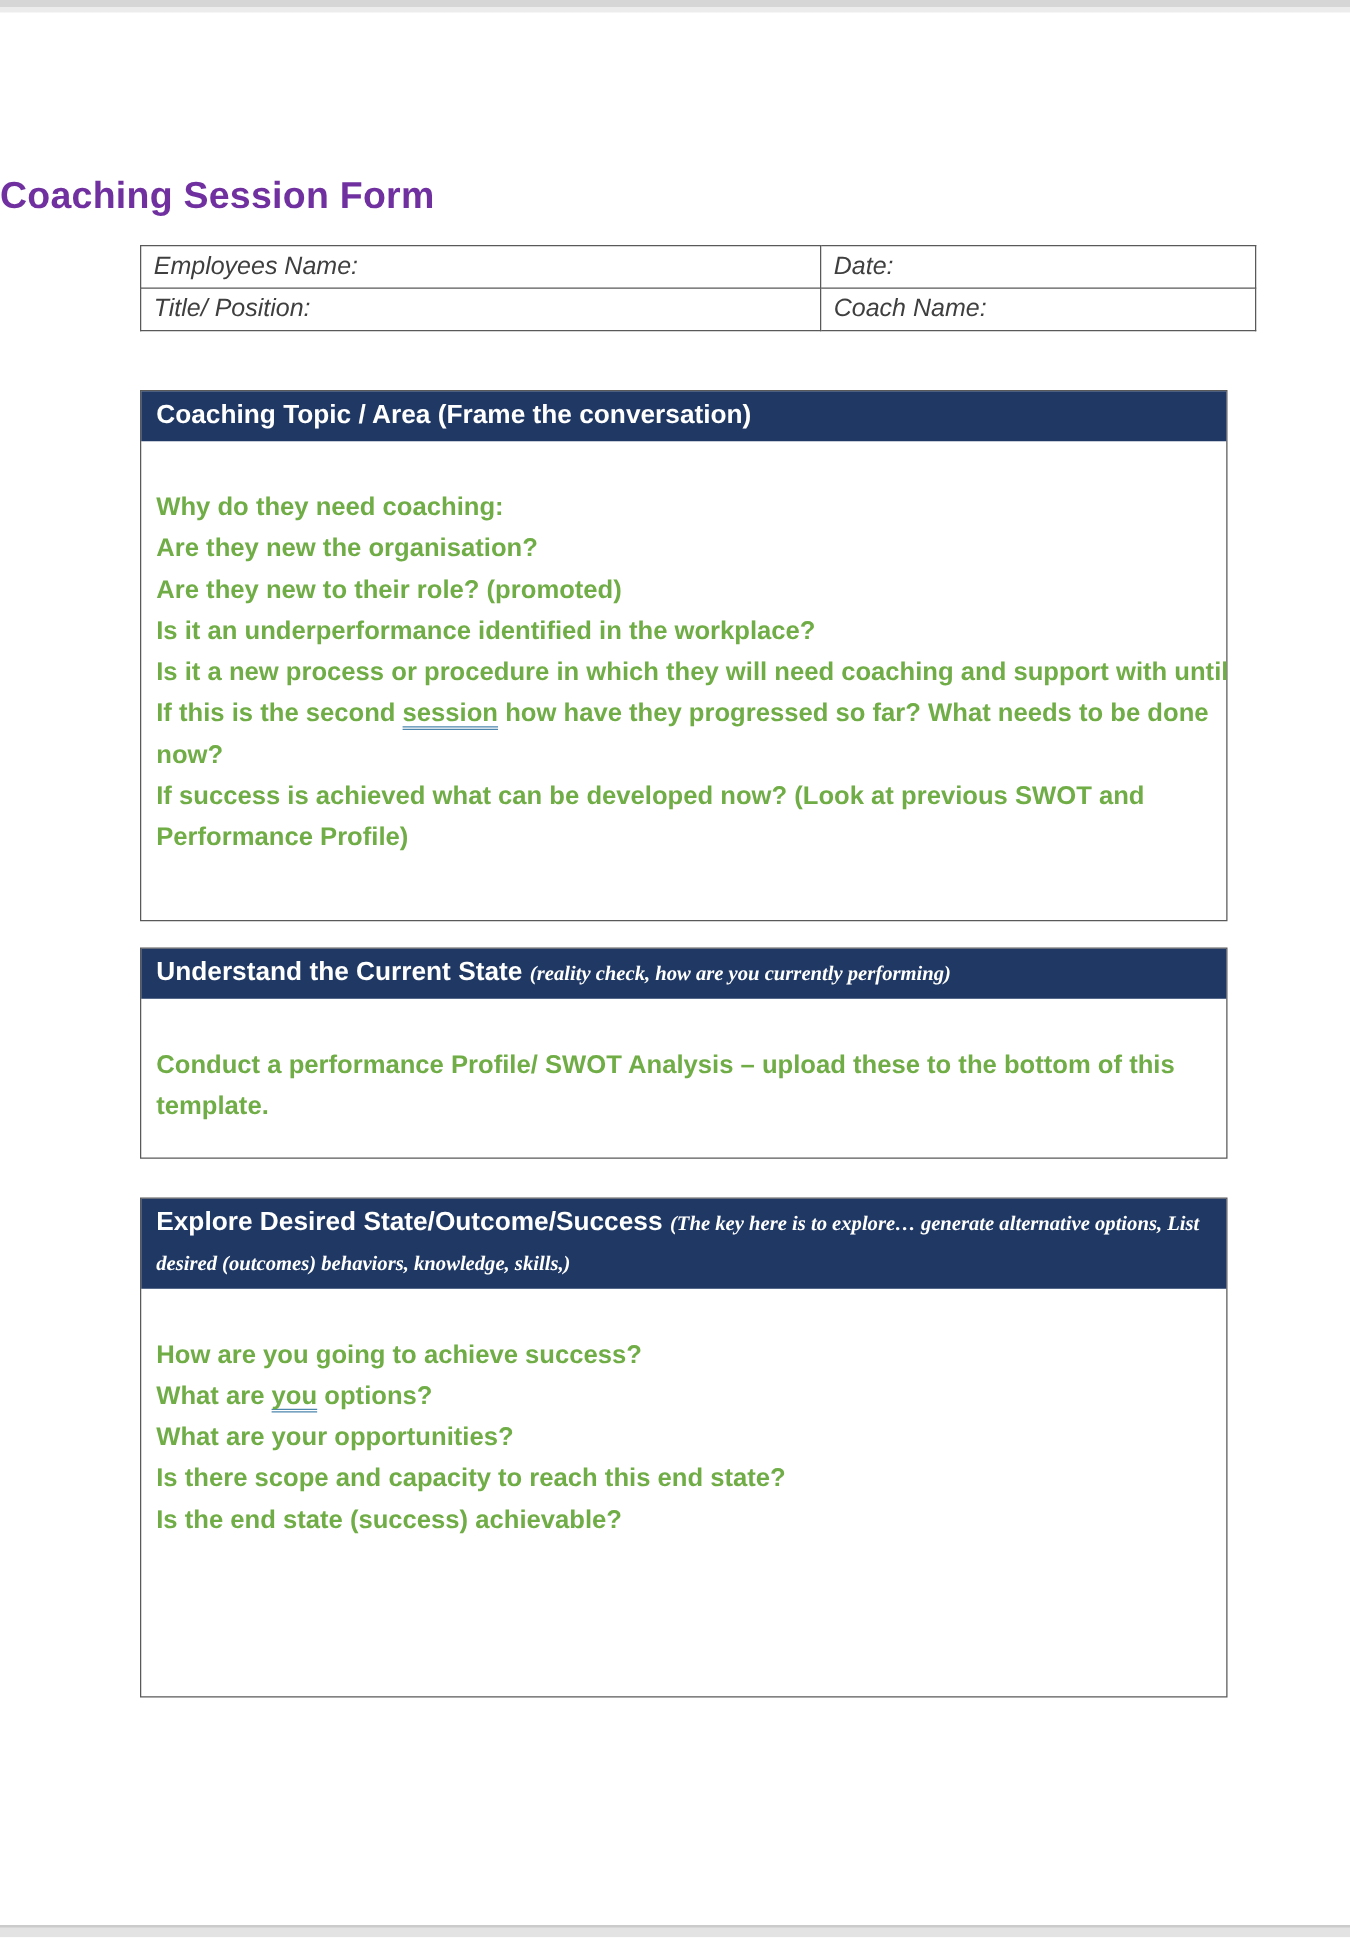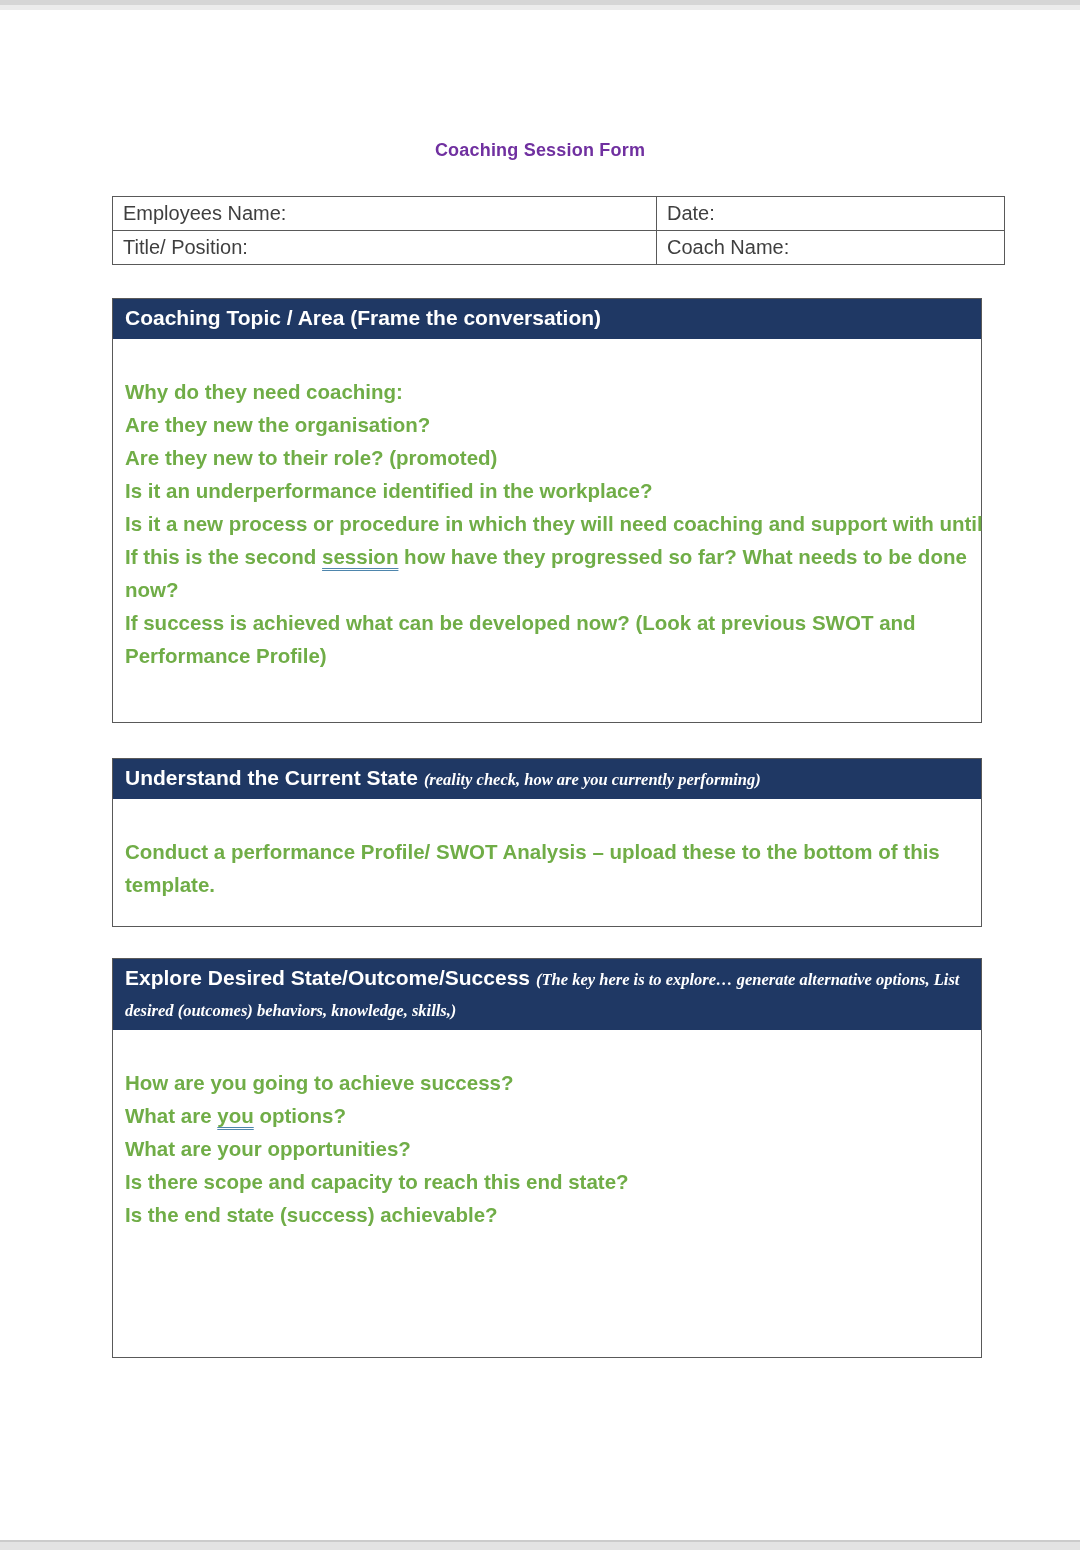--- a/index.html
+++ b/index.html
@@ -13,38 +13,38 @@
   }
   html,body{margin:0;padding:0;background:#ffffff;}
   .canvas{
     position:relative;width:1080px;height:1550px;background:#ffffff;
     font-family:"Liberation Sans", sans-serif;overflow:hidden;
   }
   .edge-bar{position:absolute;left:0;width:100%;}
   .edge-bar.top{top:0;height:10px;background:linear-gradient(#d6d6d6 0 55%, #ececec 55% 100%);}
   .edge-bar.bottom{bottom:0;height:8px;background:#e3e3e3;border-top:2px solid #cbcbcb;}
   .doc-title{
-    position:absolute;top:140px;left:0;width:100%;margin:0;text-align:center;
-    font-size:18px;font-weight:bold;color:var(--title-color);letter-spacing:0.2px;
+    position:absolute;top:140px;left:0;width:100%;margin:0;text-align:left;
+    font-size:30px;font-weight:bold;color:var(--title-color);letter-spacing:0.2px;
   }
   .info-table{
     position:absolute;left:112px;top:196px;width:870px;
     border-collapse:collapse;table-layout:fixed;
   }
   .info-table td{
     border:1.5px solid var(--box-border);height:33px;padding:0 0 0 10px;
-    font-size:20px;color:var(--table-text);vertical-align:middle;background:#ffffff;
+    font-size:20px;color:var(--table-text);vertical-align:middle;background:#ffffff;font-style:italic;
   }
   td.col-left{width:533px;}
   td.col-right{width:337px;}
   .box{
     position:absolute;left:112px;width:870px;box-sizing:border-box;
     border:1.5px solid var(--box-border);background:#ffffff;
   }
-  .box-1{top:298px;height:425px;}
+  .box-1{top:312px;height:425px;}
   .box-2{top:758px;height:169px;}
   .box-3{top:958px;height:400px;}
   .box-header{
     background:var(--section-header-bg);color:var(--section-header-text);
     padding:3px 12px 4px 12px;line-height:31px;
   }
   .hb{font-weight:bold;font-size:21px;}
   .hi{font-weight:bold;font-style:italic;font-size:16.5px;margin-left:6px;font-family:Liberation Serif, serif;}
   .box-body{padding:36px 12px 0 12px;font-weight:bold;}
   .body-line{

